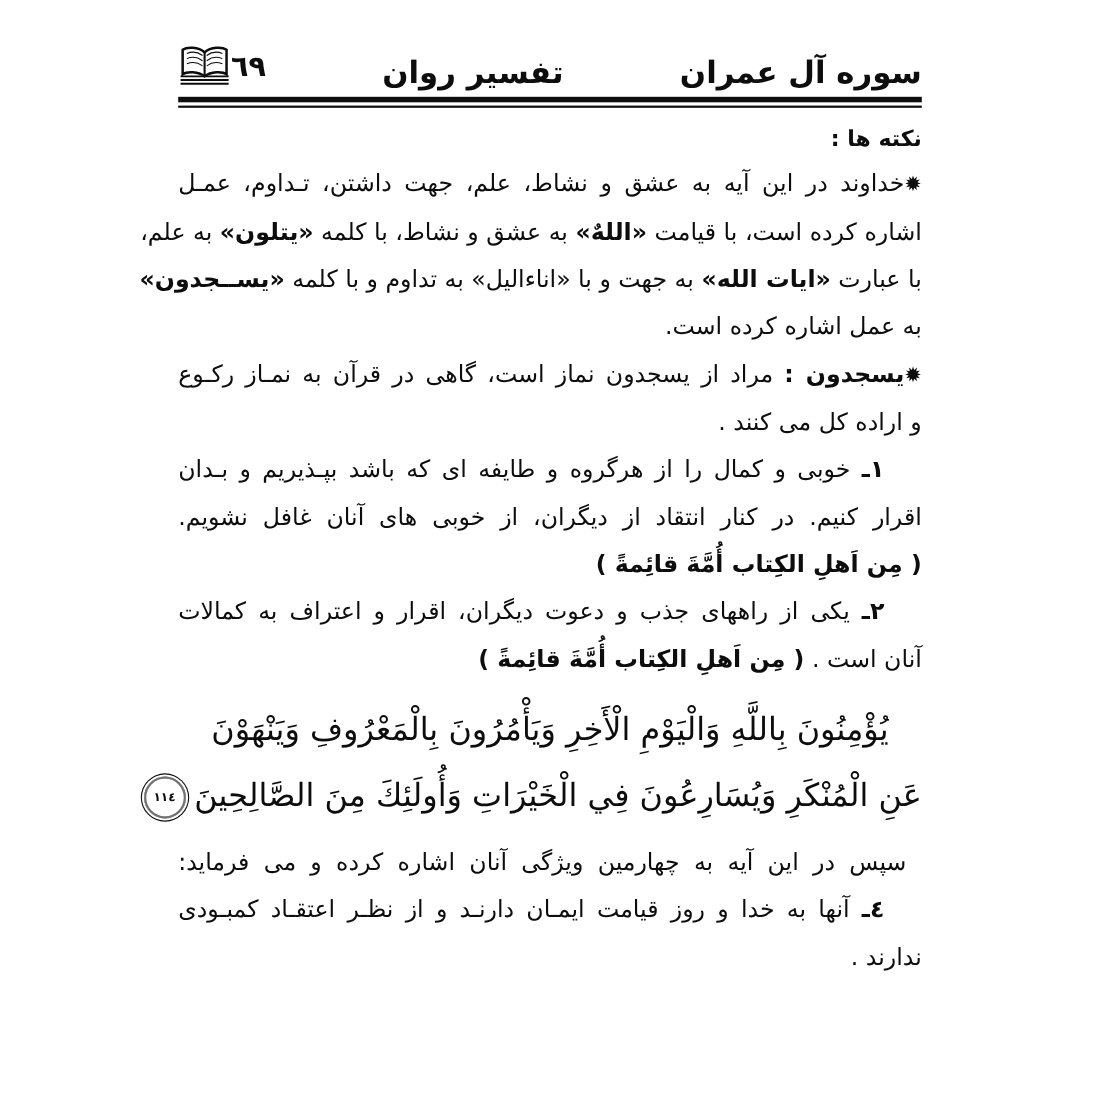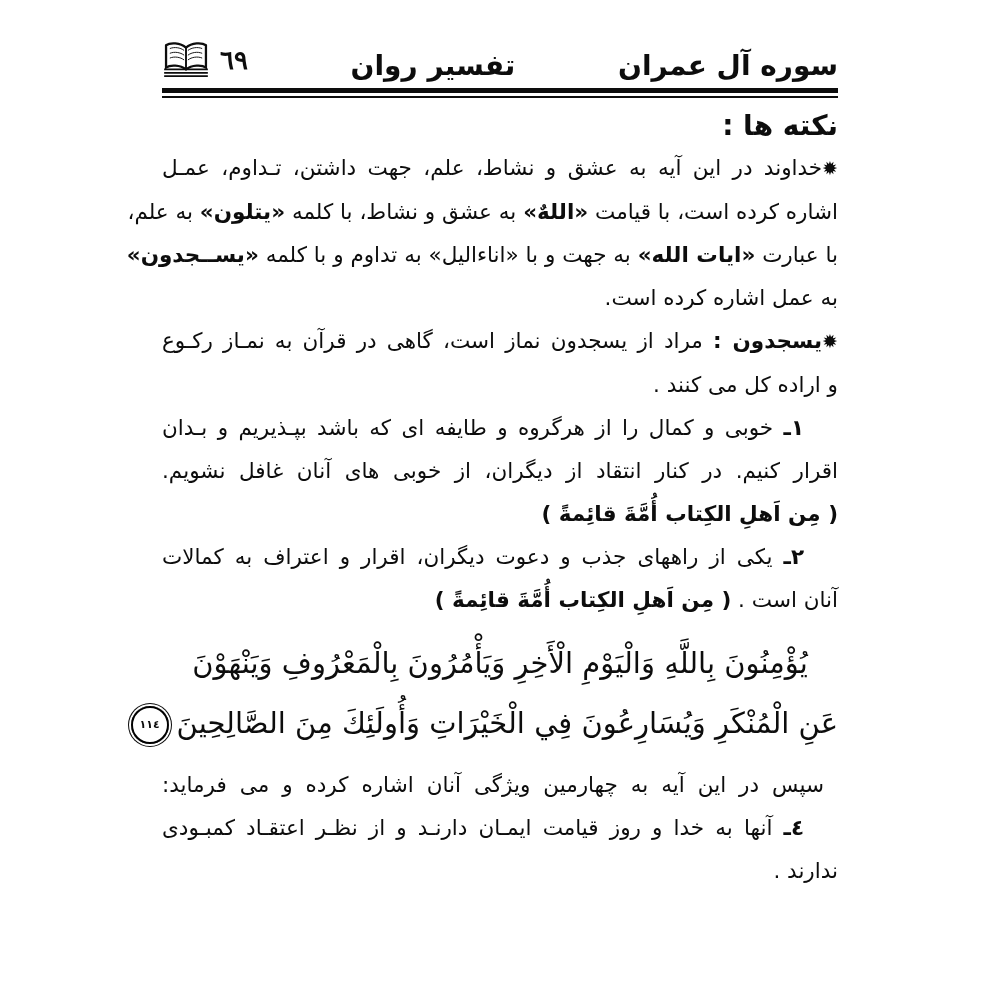--- a/index.html
+++ b/index.html
@@ -12,28 +12,28 @@
     padding:42px 162px 0 162px;
     direction:rtl;
     overflow:hidden;
   }
   
   .hdr{
     display:flex;align-items:flex-end;justify-content:space-between;
     height:40px;
   }
   .hdr .ttl{font-weight:bold;font-size:28px;white-space:nowrap;}
-  .hdr-left{display:flex;align-items:center;gap:10px;font-family:Liberation Serif, serif;}
+  .hdr-left{display:flex;align-items:center;}
   .pagenum{font-weight:bold;font-size:26px;line-height:1;}
   .bookicon{display:inline-block;}
   .rule-thick{height:5px;background:#0d0d0d;margin-top:6px;}
   .rule-thin{height:2px;background:#0d0d0d;margin-top:3px;}
   
   .heading{
-    font-weight:bold;font-size:28px;line-height:40px;
+    font-weight:bold;font-size:20px;line-height:40px;
     margin-top:8px;
   }
   .line{
     font-size:21.5px;line-height:43px;
     text-align:justify;text-align-last:justify;
     white-space:nowrap;
   }
   .line.endline{text-align:center;text-align-last:right;}
   .line.indent{padding-right:34px;}
   .line.indent-sm{padding-right:14px;}
@@ -49,21 +49,21 @@
   
   .quran{margin-top:12px;}
   .quran .qline{
     text-align:center;text-align-last:center;
     font-size:29px;line-height:60px;
     font-weight:500;
     white-space:nowrap;
   }
   .medallion{
     display:inline-flex;align-items:center;justify-content:center;
-    width:34px;height:34px;border:2px solid #000000;border-radius:50%;
+    width:34px;height:34px;border:2px solid #737373;border-radius:50%;
     box-shadow:0 0 0 2px #ffffff, 0 0 0 3px #0d0d0d;
     font-size:11px;font-weight:bold;vertical-align:middle;margin-right:8px;
   }
   .closing{margin-top:10px;}
 </style>
 </head>
 <body>
 
 <div class="page">
 

